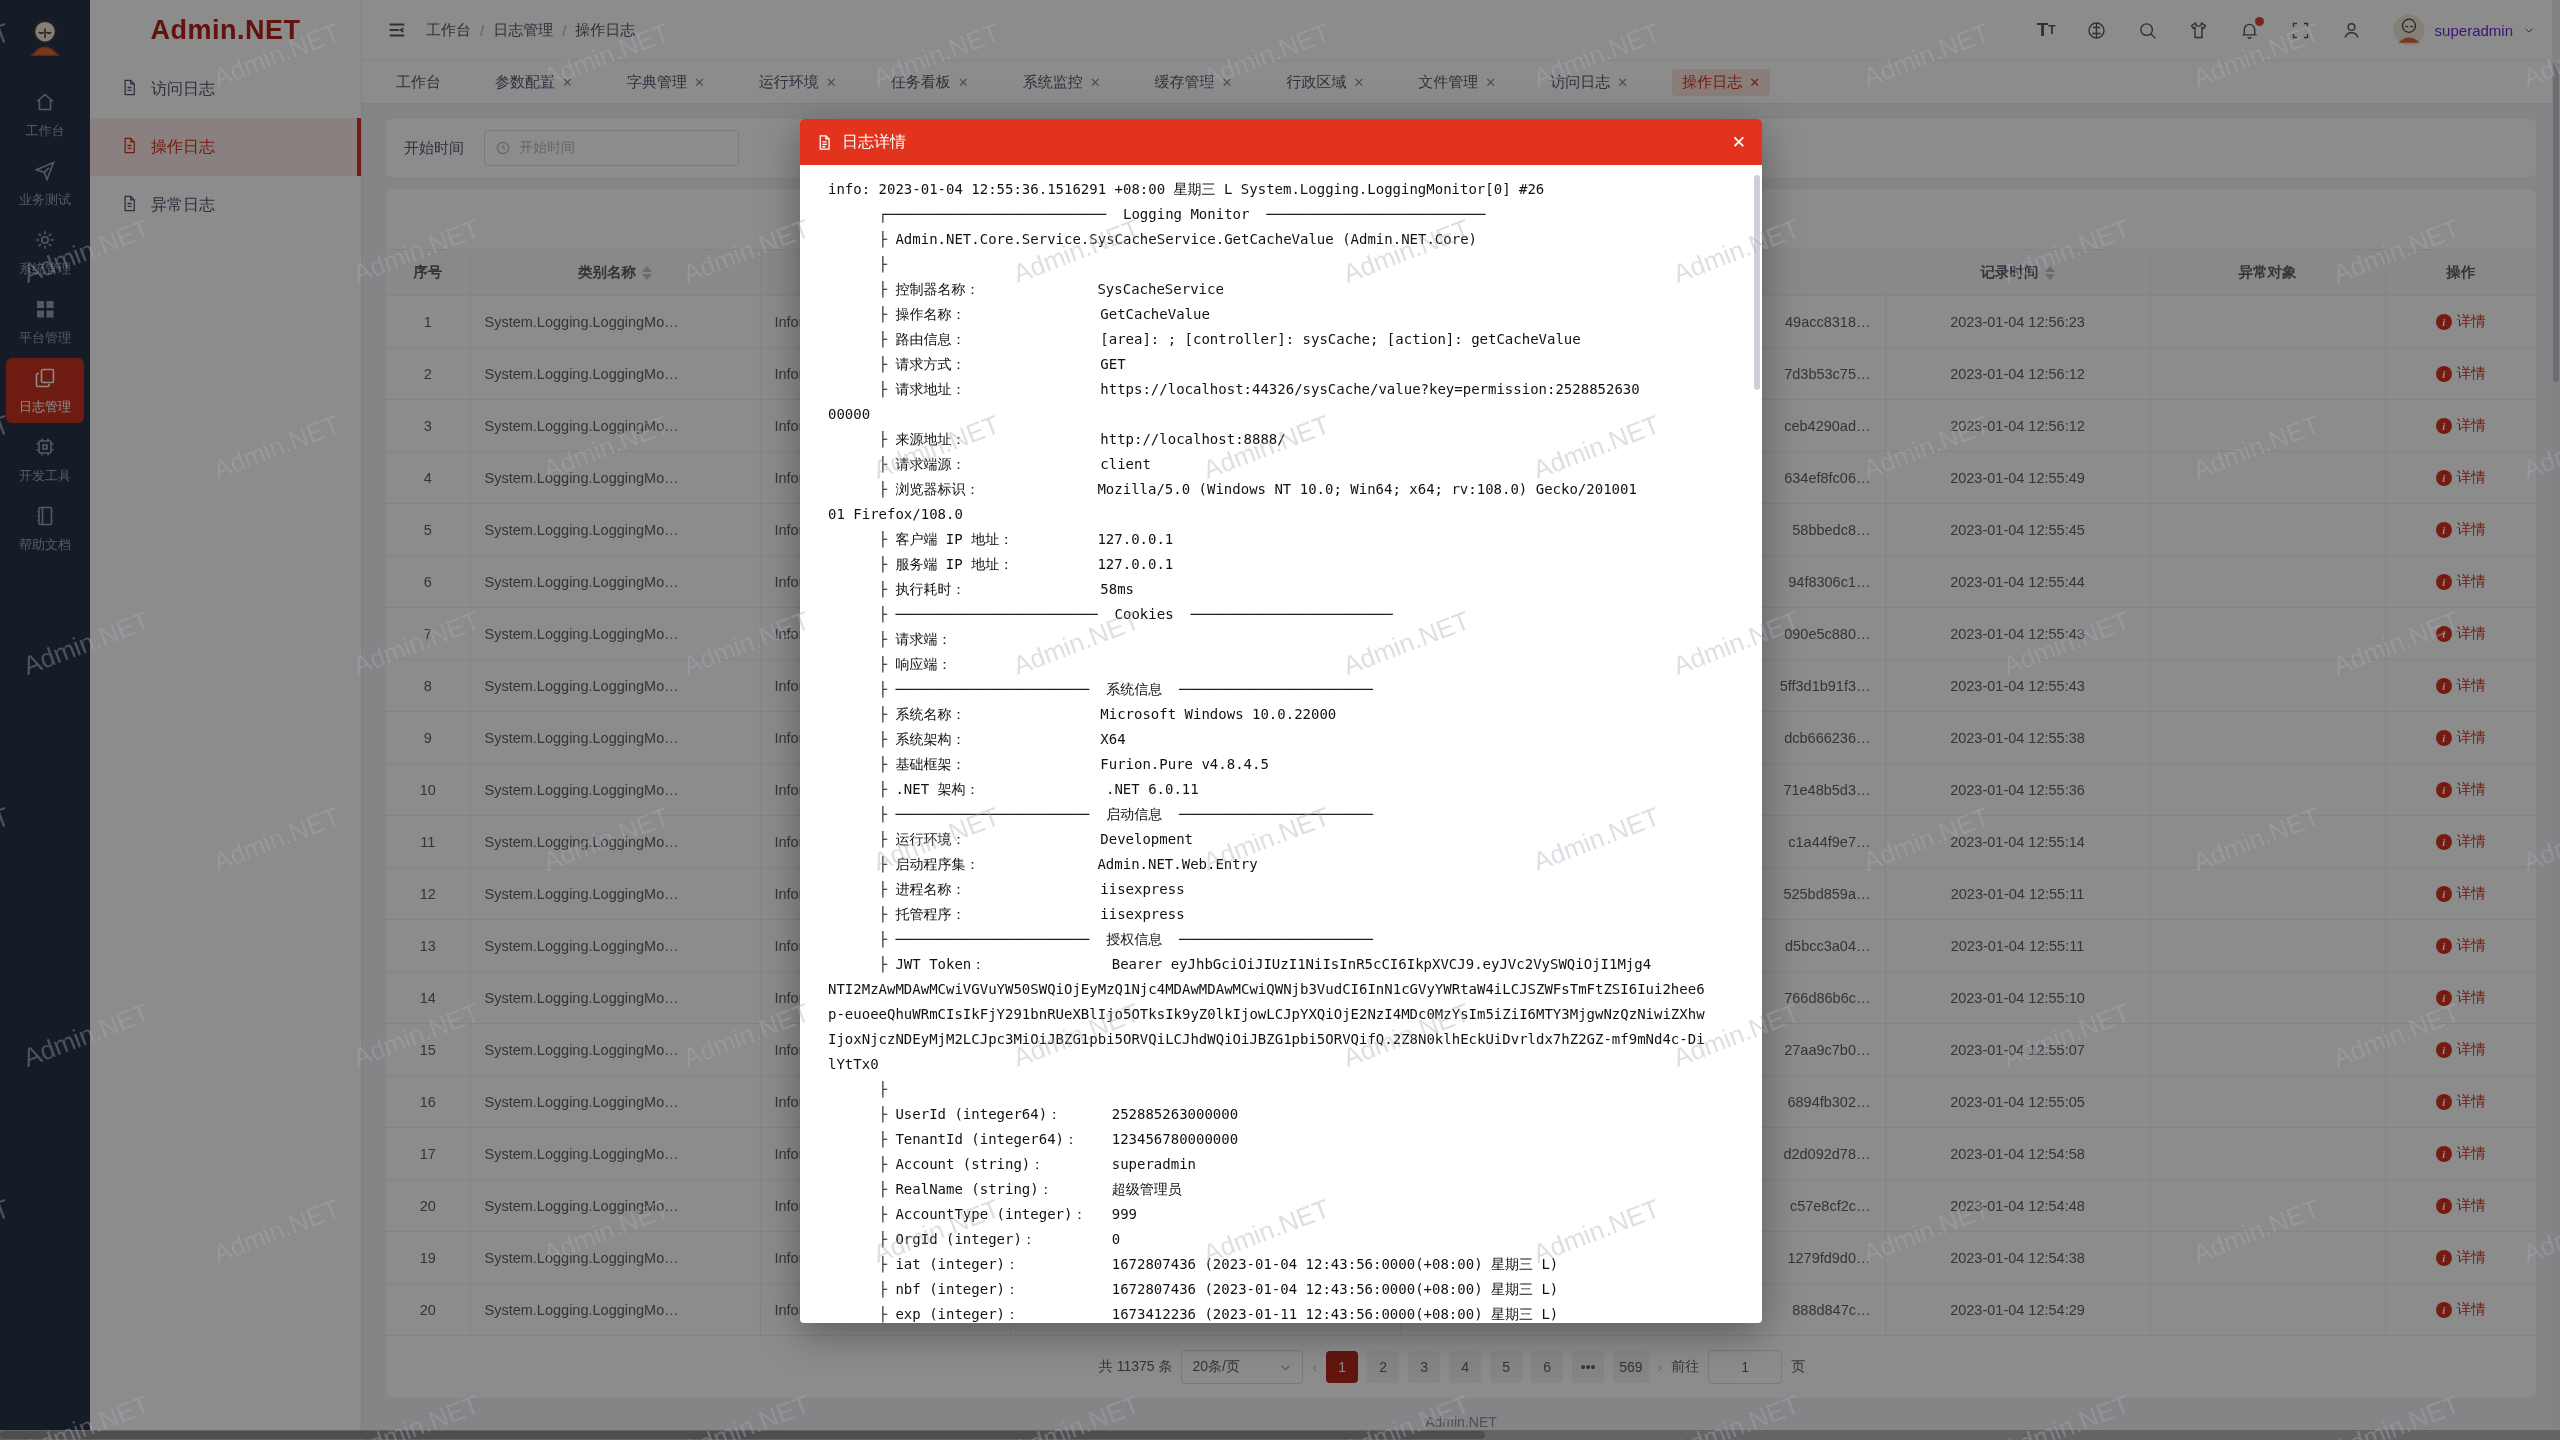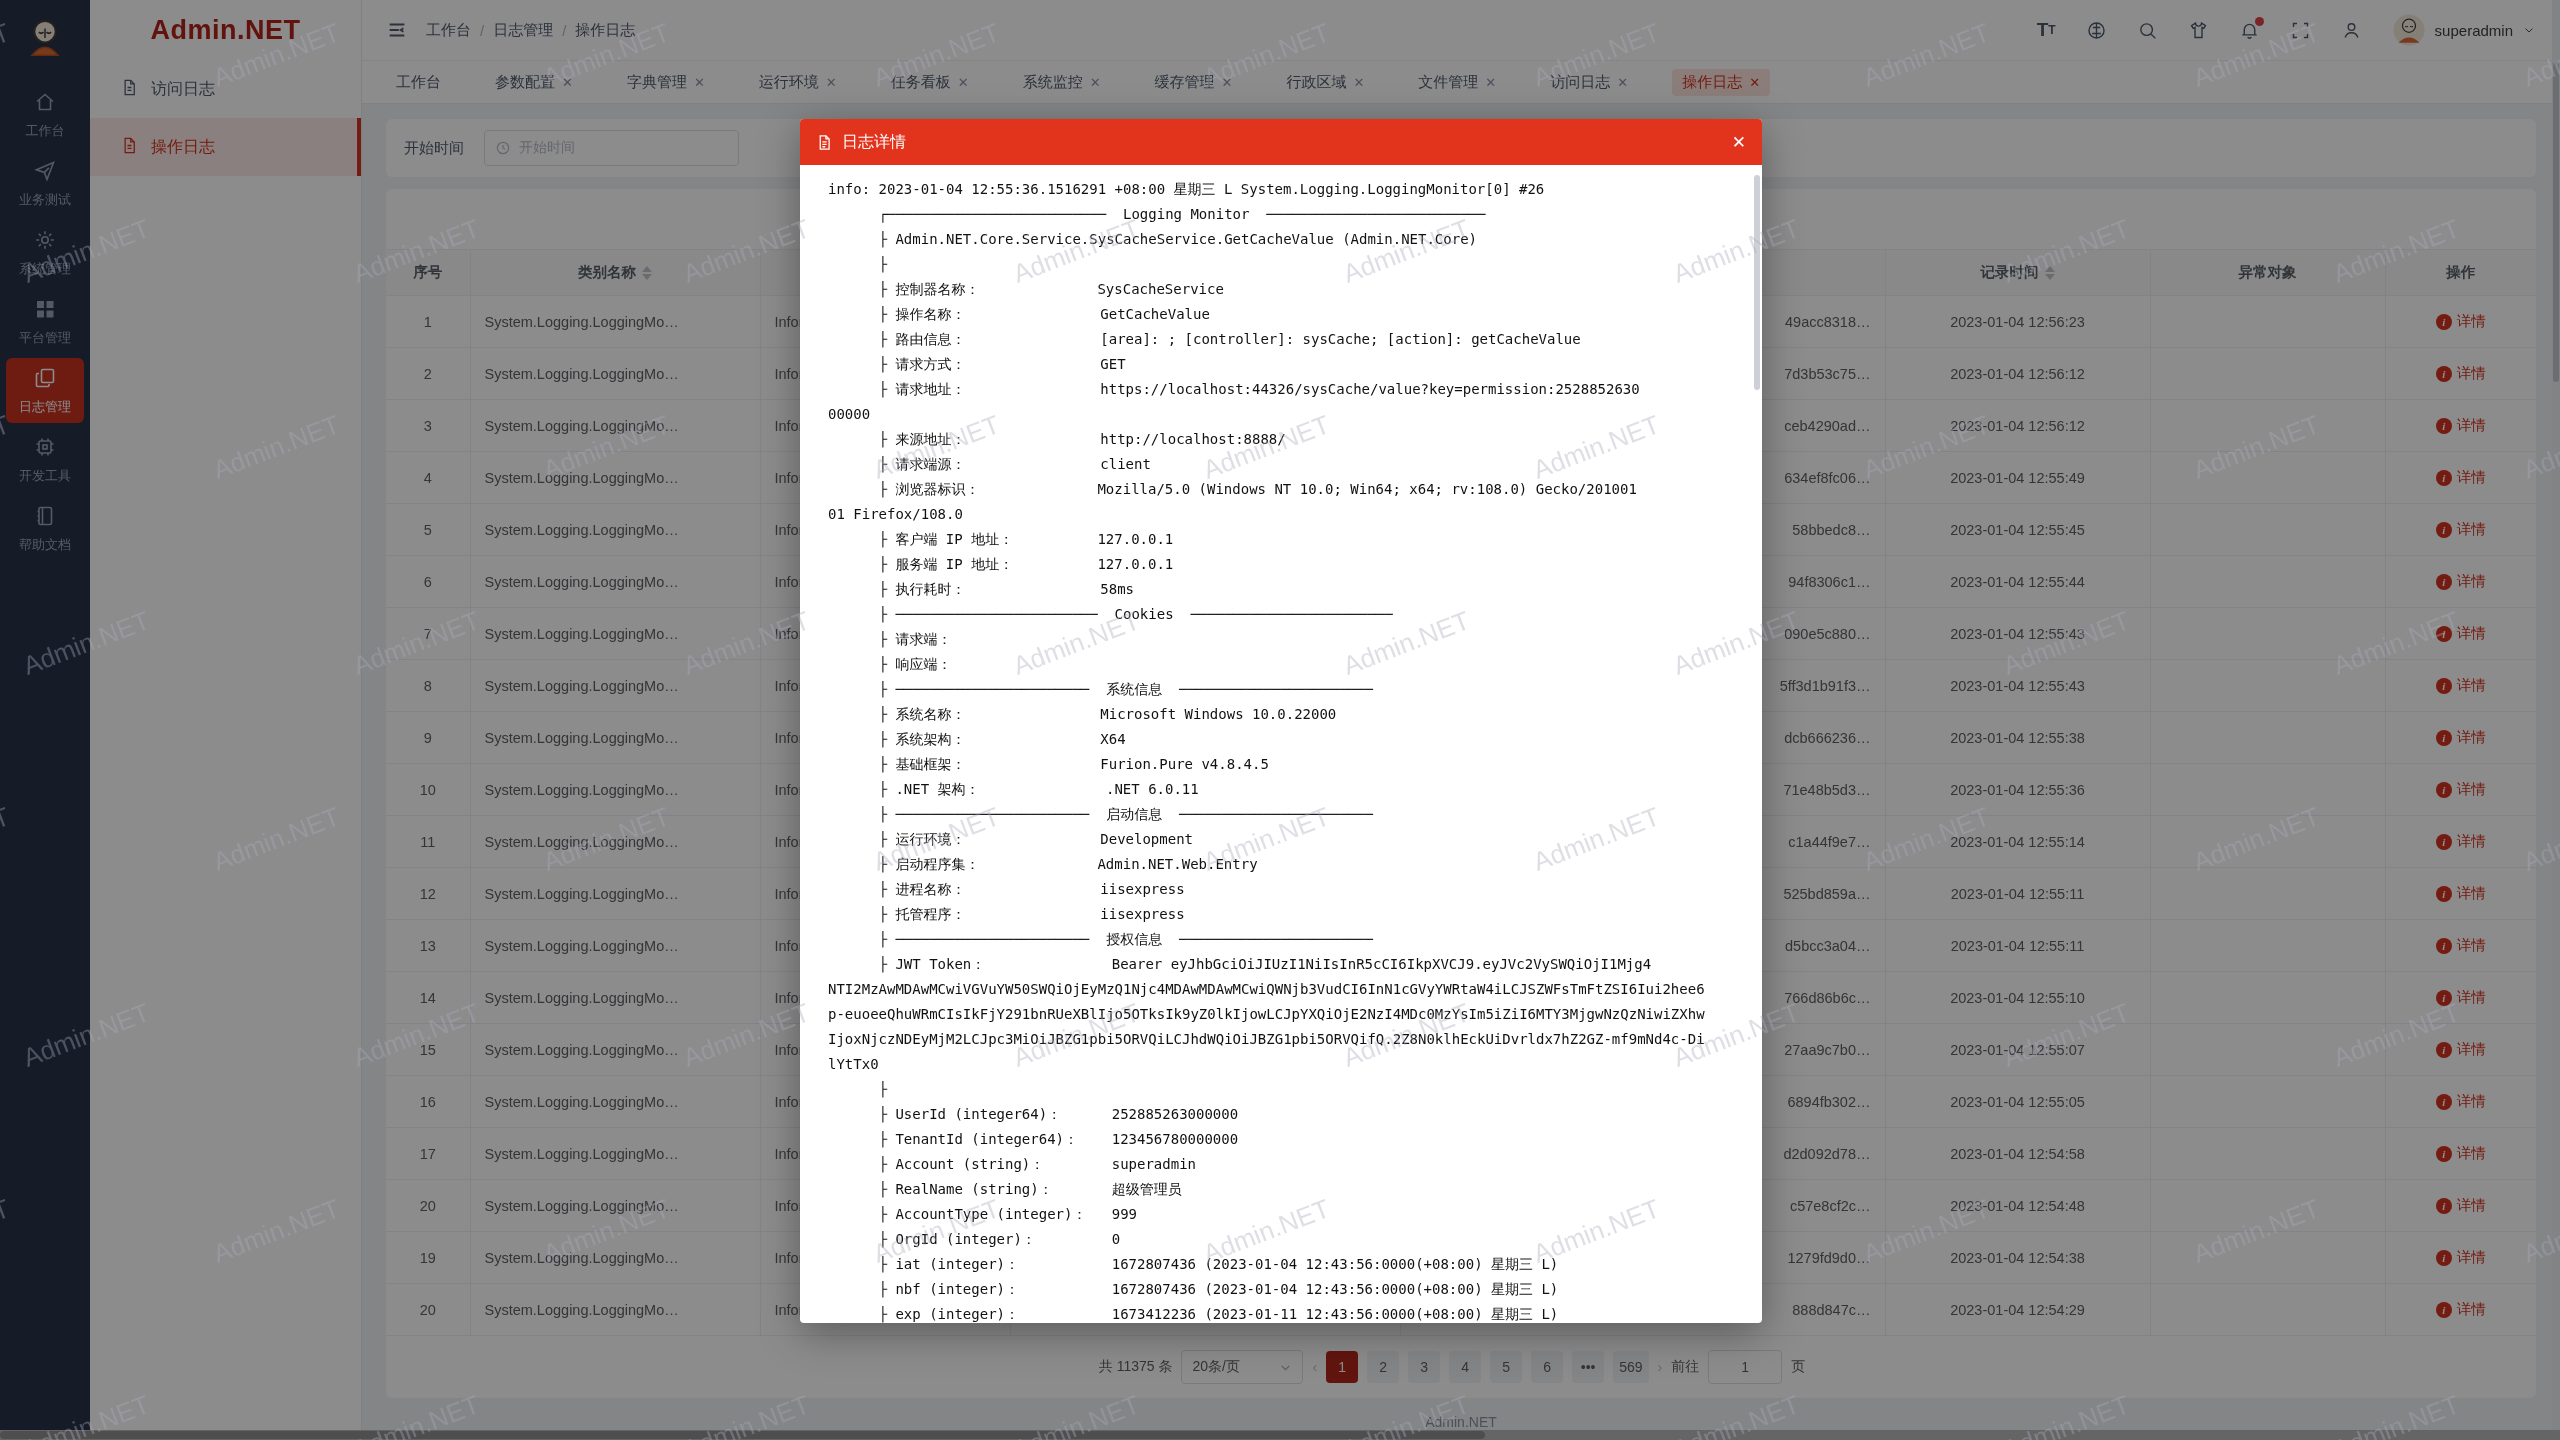--- a/index.html
+++ b/index.html
@@ -24,21 +24,21 @@
   .main { position:absolute; left:362px; right:0; top:0; bottom:0; }
   .topbar { position:absolute; left:0; right:0; top:0; height:60px; background:#fff; display:flex; align-items:center; padding:0 24px; }
   .collapse { color:#515a6e; margin-right:18px; cursor:pointer; display:flex; }
   .collapse svg { width:22px; height:22px; }
   .crumbs { display:flex; align-items:center; gap:9px; font-size:15px; color:#515a6e; }
   .crumb-sep { color:#b0b6c3; }
   .top-actions { margin-left:auto; display:flex; align-items:center; gap:30px; color:#4e5969; }
   .tool-ic { position:relative; cursor:pointer; display:flex; align-items:center; }
   .tool-ic svg { width:21px; height:21px; }
   .badge-dot { position:absolute; top:-3px; right:-4px; width:9px; height:9px; border-radius:50%; background:#d44; }
-  .userbox { display:flex; align-items:center; gap:9px; cursor:pointer; font-size:15px; color:#404040; }
+  .userbox { display:flex; align-items:center; gap:9px; cursor:pointer; font-size:15px; color:#6d28d9; }
   .tt-ic { font-weight:700; font-size:19px; cursor:pointer; }
   .tt-ic small { font-size:12px; font-weight:700; }
 
   
   .tabsbar { position:absolute; left:0; right:0; top:60px; height:44px; background:#fff; border-top:1px solid #f0f0f2; border-bottom:1px solid #e8eaee; display:flex; align-items:center; padding:0 24px; gap:34px; }
   .tab { display:flex; align-items:center; gap:7px; font-size:15px; color:#515a6e; cursor:pointer; padding:4px 10px; border-radius:4px; }
   .tab .x { font-size:13px; color:#8a92a5; }
   .tab.active { background:#fbe3df; color:#d4331f; }
   .tab.active .x { color:#d4331f; }
 
@@ -172,20 +172,27 @@
               <path d="M13.5 3v4.5H18M9.5 12h5M9.5 15.5h5"></path>
             </svg></span>
           <span>访问日志</span>
         </div>
         <div class="side-item active">
           <span><svg viewBox="0 0 24 24" fill="none" stroke="currentColor" stroke-width="1.6">
               <path d="M6.5 3h7L18 7.5V21H6.5z"></path>
               <path d="M13.5 3v4.5H18M9.5 12h5M9.5 15.5h5"></path>
             </svg></span>
           <span>操作日志</span>
+        </div>
+        <div class="side-item">
+          <span><svg viewBox="0 0 24 24" fill="none" stroke="currentColor" stroke-width="1.6">
+              <path d="M6.5 3h7L18 7.5V21H6.5z"></path>
+              <path d="M13.5 3v4.5H18M9.5 12h5M9.5 15.5h5"></path>
+            </svg></span>
+          <span>异常日志</span>
         </div>
       </div>
   </aside>
 
   <div class="main">
     <header class="topbar">
       <span class="collapse">
         <svg viewBox="0 0 24 24" fill="none" stroke="currentColor" stroke-width="2">
             <path d="M4 6h16M4 12h10M4 18h16"></path>
             <path d="M19 10l-3 2 3 2" fill="none"></path>

